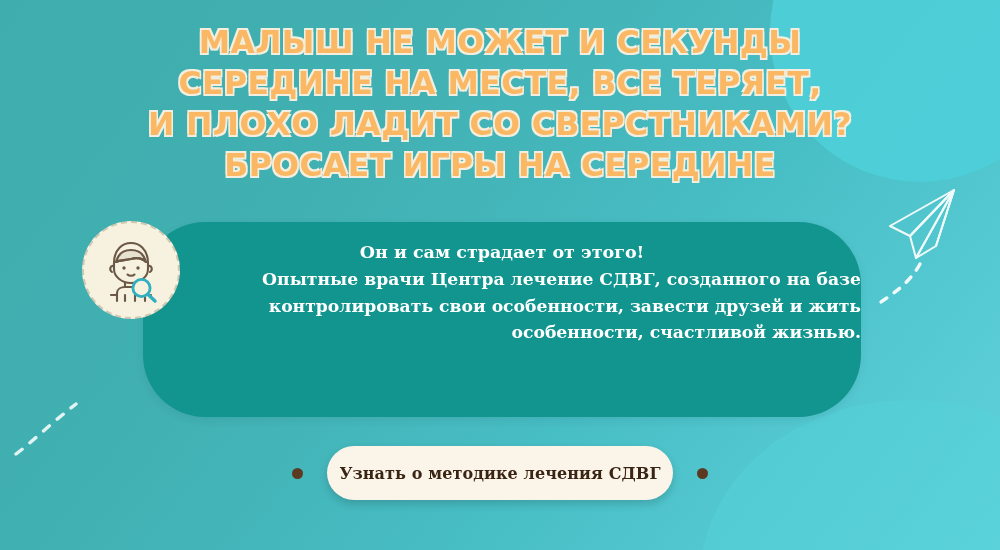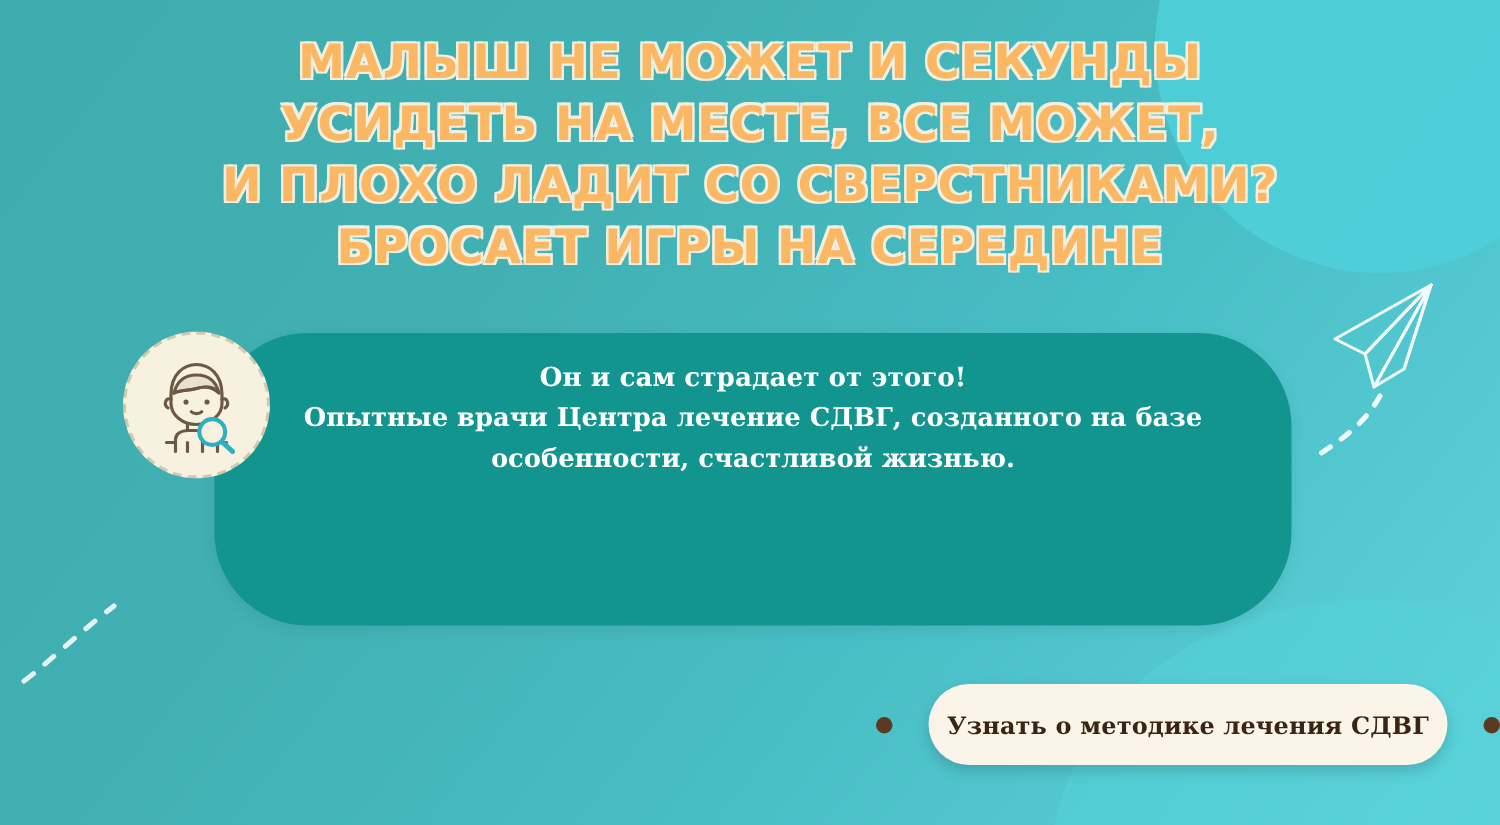--- a/index.html
+++ b/index.html
@@ -92,21 +92,21 @@
     color: #ffffff;
     line-height: 26px;
     margin-bottom: 1px;
   }
   .card-body {
     font-size: 17.2px;
     font-weight: bold;
     color: #ffffff;
     line-height: 26.5px;
   }
-  .card-body .bd-line { display: block; white-space: nowrap; }
+  .card-body .bd-line { display: block; white-space: nowrap; text-align: right; }
 
   
   .avatar {
     position: absolute;
     left: 82px;
     top: 221px;
     width: 98px;
     height: 98px;
     border-radius: 50%;
     background: #F7F1DF;
@@ -134,26 +134,26 @@
     top: 396px;
     width: 130px;
     height: 76px;
     pointer-events: none;
   }
 
   
   .cta-wrap {
     position: absolute;
     left: 0;
-    top: 456px;
+    top: 446px;
     width: 1000px;
     height: 54px;
     display: flex;
     align-items: center;
-    justify-content: flex-end;
+    justify-content: center;
   }
   .cta-dot {
     width: 11px;
     height: 11px;
     border-radius: 50%;
     background: #5C3A22;
     flex: 0 0 auto;
   }
   .cta-dot.left  { margin-right: 24px; }
   .cta-dot.right { margin-left: 24px; }
@@ -179,30 +179,31 @@
 </head>
 <body>
 
 <div class="hero">
 
   <div class="bg-blob-tr"></div>
   <div class="bg-blob-br"></div>
 
   <div class="headline">
     <span class="hl-line">МАЛЫШ НЕ МОЖЕТ И СЕКУНДЫ</span>
-    <span class="hl-line">УСИДЕТЬ НА МЕСТЕ, ВСЕ МОЖЕТ,</span>
+    <span class="hl-line">СЕРЕДИНЕ НА МЕСТЕ, ВСЕ ТЕРЯЕТ,</span>
     <span class="hl-line">И ПЛОХО ЛАДИТ СО СВЕРСТНИКАМИ?</span>
     <span class="hl-line">БРОСАЕТ ИГРЫ НА СЕРЕДИНЕ</span>
   </div>
 
   <div class="card">
     <div class="card-inner">
       <div class="card-lead">Он и сам страдает от этого!</div>
       <div class="card-body">
         <span class="bd-line">Опытные врачи Центра лечение СДВГ, созданного на базе</span>
+        <span class="bd-line">контролировать свои особенности, завести друзей и жить</span>
         <span class="bd-line">особенности, счастливой жизнью.</span>
       </div>
     </div>
   </div>
 
   <div class="avatar">
     <span>
       <svg width="74" height="74" viewBox="0 0 74 74" fill="none" stroke="#6B5845" stroke-width="2.1" stroke-linecap="round" stroke-linejoin="round">
 
         <path d="M20 30 C20 16 29 10 37 10 C45 10 54 16 54 30 L54 36 C54 44 46 50 37 50 C28 50 20 44 20 36 Z"></path>

